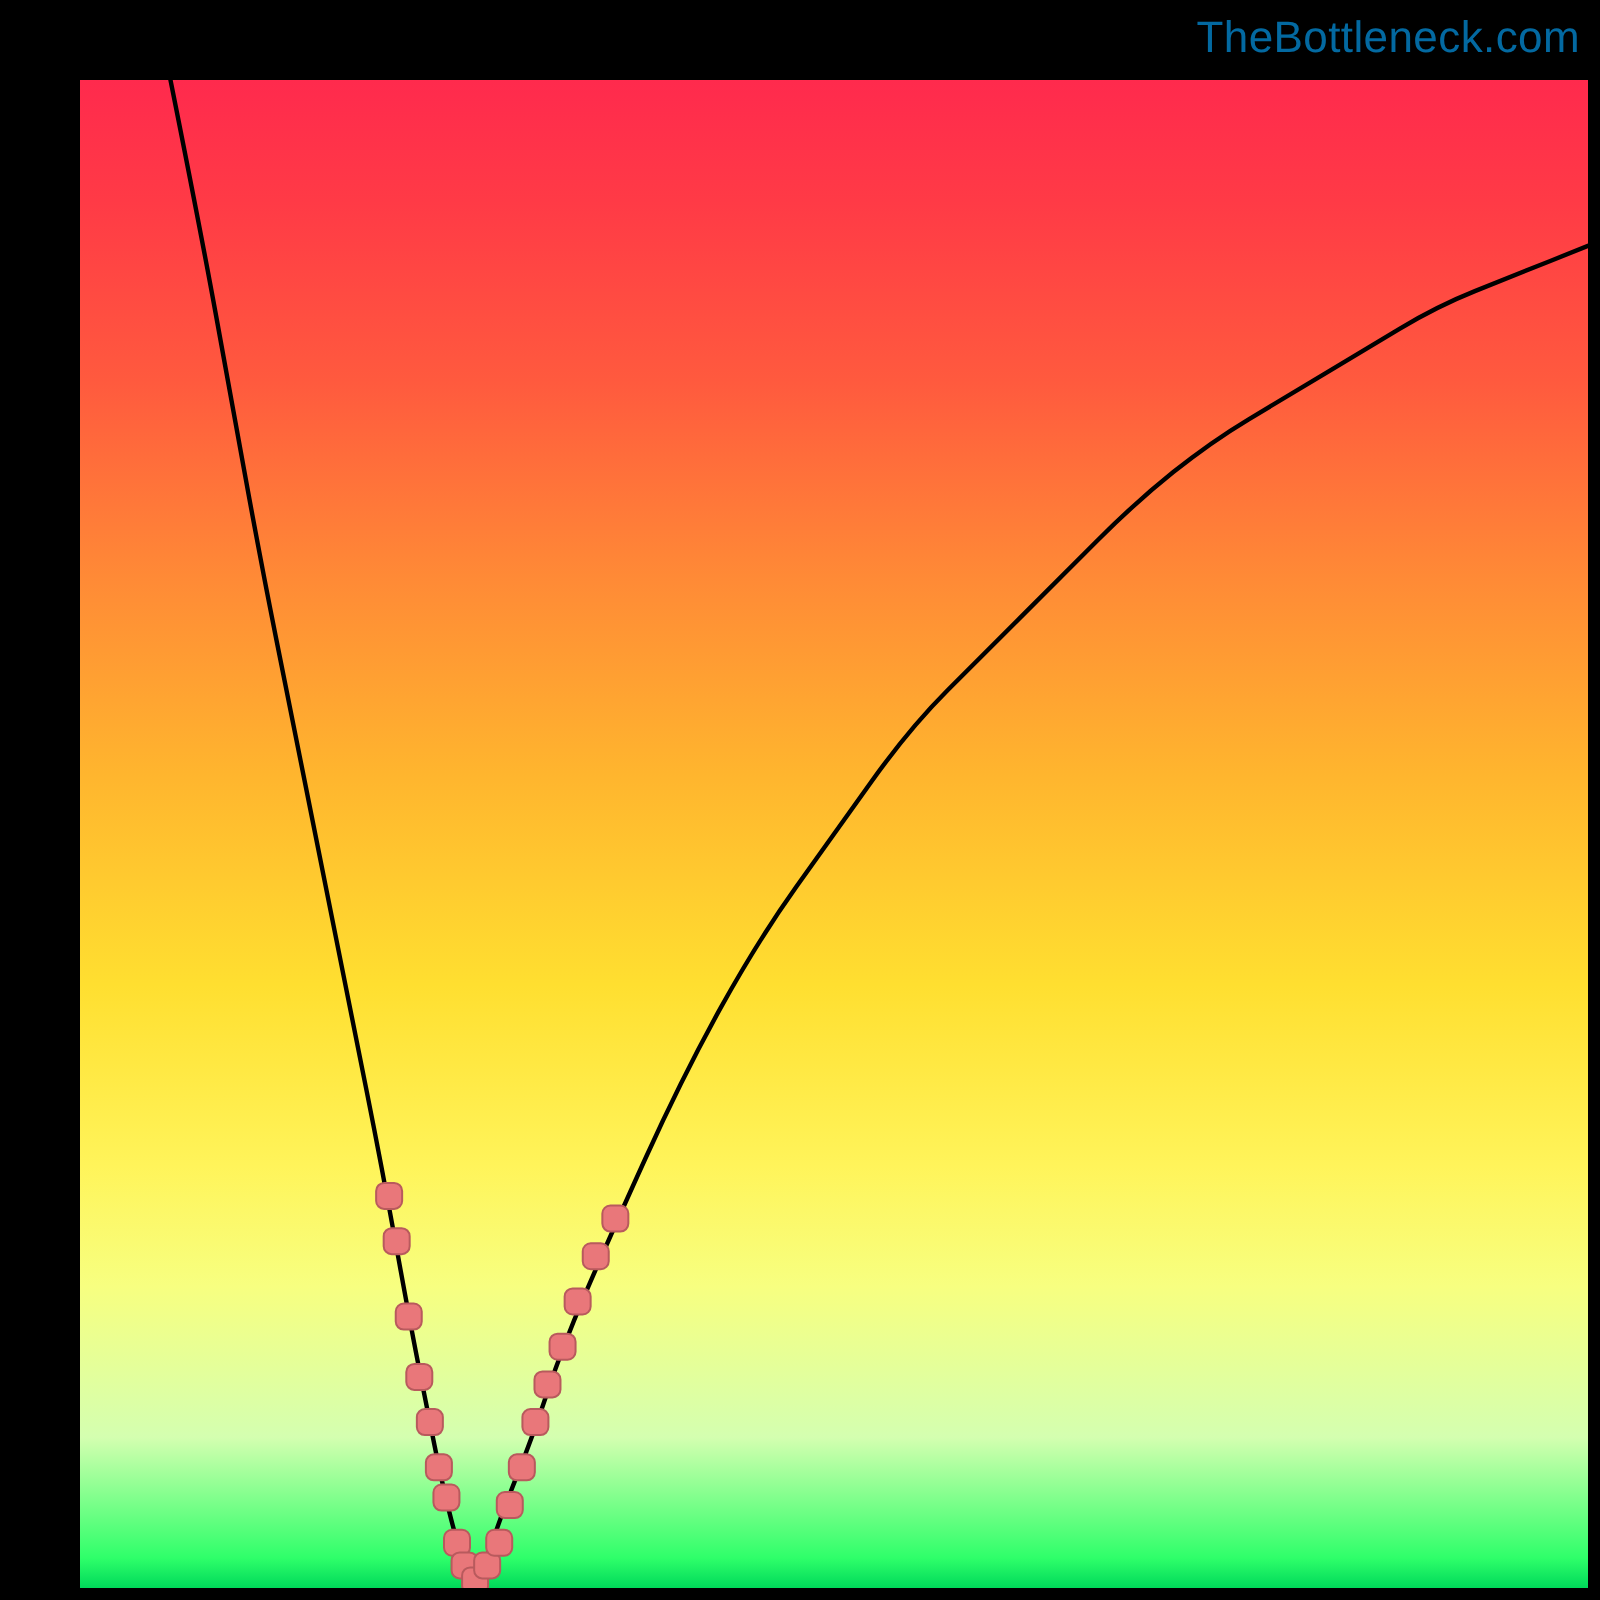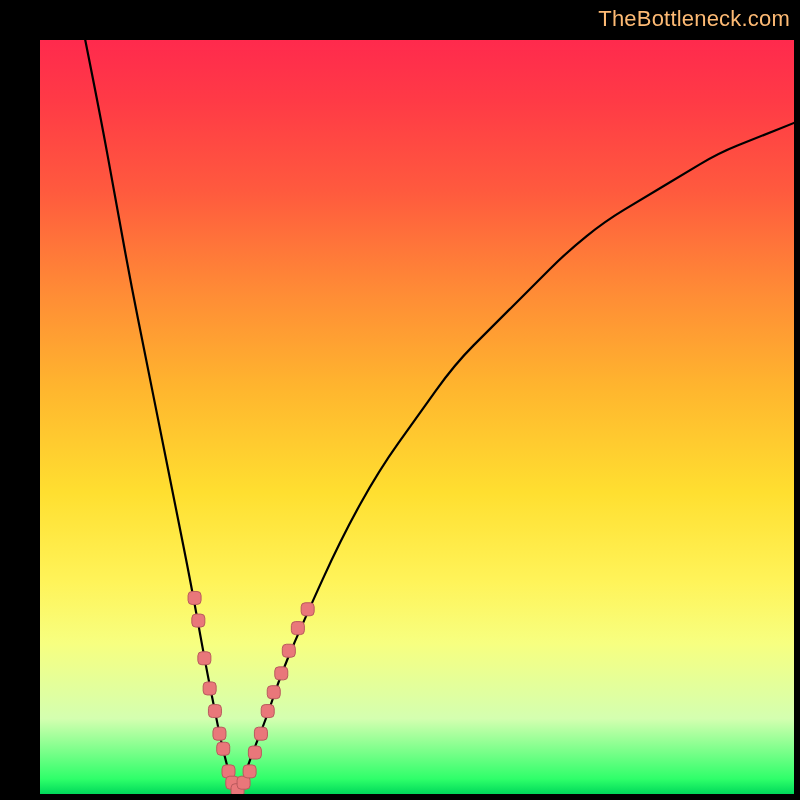--- a/index.html
+++ b/index.html
@@ -36,21 +36,21 @@
       #f7ff80 80%,
       #d4ffb0 90%,
       #2fff6a 98%,
       #00d95a 100%
     );
   }
   .watermark {
     position: absolute;
     top: 6px;
     right: 10px;
-    color: #fdba74;
+    color: #0369a1;
     font-size: 22px;
     font-weight: 500;
     letter-spacing: 0.2px;
     user-select: none;
   }
   svg {
     display: block;
   }
 </style>
 </head>

